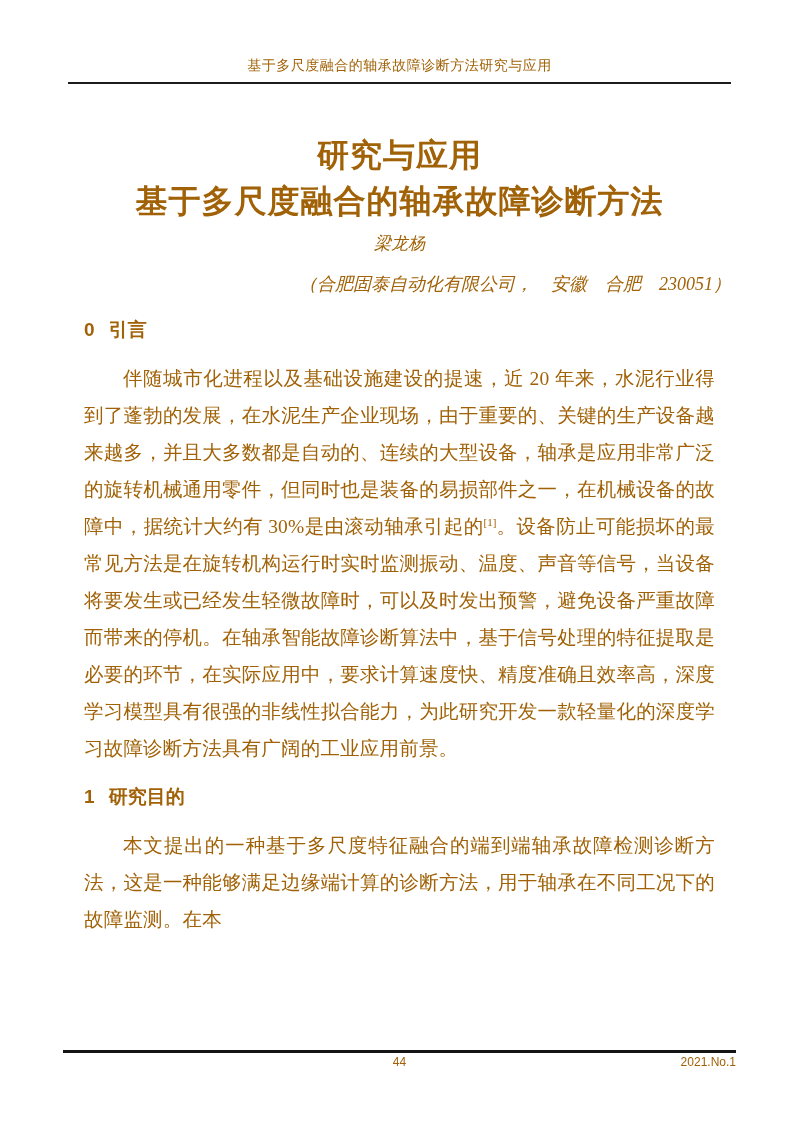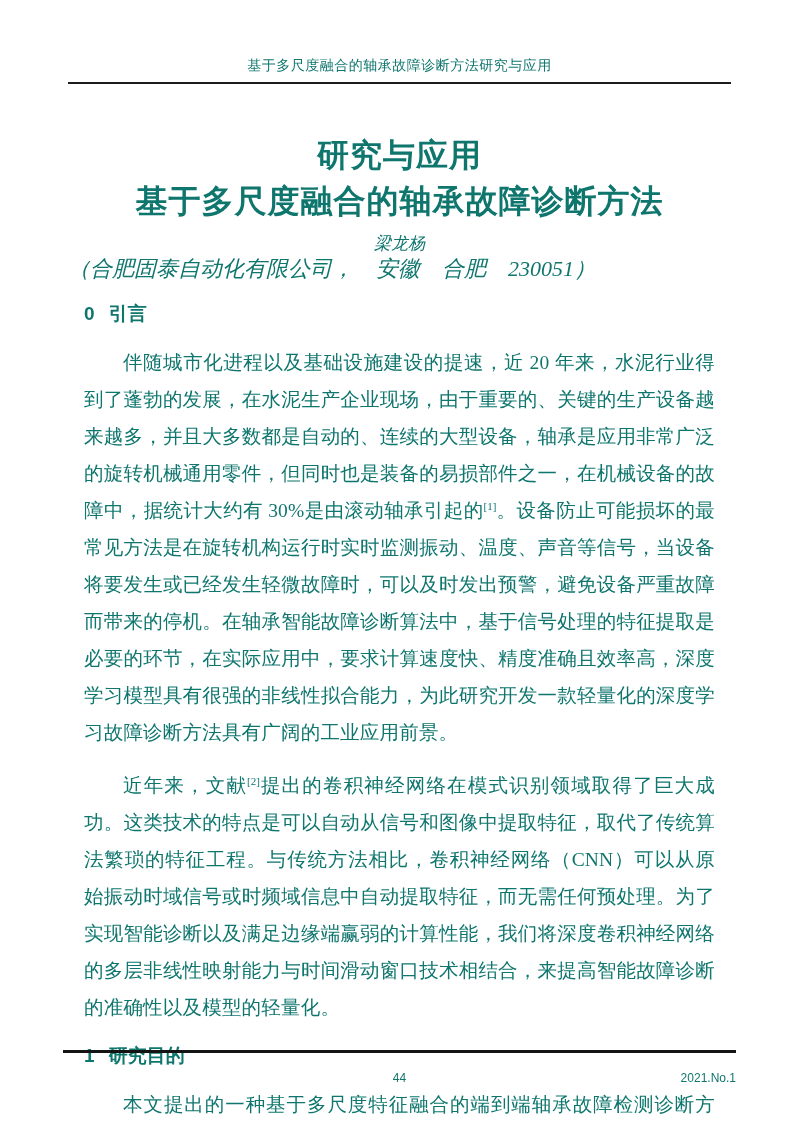--- a/index.html
+++ b/index.html
@@ -2,21 +2,21 @@
 <html lang="zh"><head>
 <meta charset="utf-8">
 <style>
   html, body { margin: 0; padding: 0; background: #ffffff; }
   .page {
     position: relative;
     width: 793px;
     height: 1122px;
     margin: 0 auto;
     background: #ffffff;
-    color: #0f766e;
+    color: #a16207;
     font-family: "Liberation Serif", "DejaVu Serif", serif;
     box-sizing: border-box;
     padding: 0 62px 0 68px;
     overflow: hidden;
   }
   .running-head {
     padding-top: 57px;
     text-align: center;
     font-size: 14px;
     line-height: 18px;
@@ -37,25 +37,25 @@
   }
   .title-line { display: block; letter-spacing: 1px; }
   .author {
     margin-top: 8px;
     text-align: center;
     font-style: italic;
     font-size: 17px;
     line-height: 24px;
   }
   .affiliation {
-    margin-top: 0;
+    margin-top: 16px;
     margin-bottom: 19px;
-    text-align: left;
+    text-align: right;
     font-style: italic;
-    font-size: 22px;
+    font-size: 18px;
     line-height: 25px;
   }
   .sec-heading {
     margin: 1px 0 8px 16px;
     font-family: "Liberation Sans", "DejaVu Sans", sans-serif;
     font-weight: 700;
     font-size: 19px;
     line-height: 28px;
   }
   .sec-num { margin-right: 0.75em; }
@@ -76,21 +76,21 @@
   .page-footer {
     position: absolute;
     left: 63px;
     right: 57px;
     top: 1050px;
   }
   .foot-rule { border-top: 3px solid #141414; height: 0; }
   .foot-row {
     position: relative;
     height: 18px;
-    margin-top: 16px;
+    margin-top: 0;
     font-family: "Liberation Sans", "DejaVu Sans", sans-serif;
     font-size: 12px;
     line-height: 18px;
   }
   .page-num { position: absolute; left: 50%; transform: translateX(-50%); }
   .issue { position: absolute; right: 0; }
 </style>
 </head>
 <body>
 
@@ -106,21 +106,20 @@
     <span class="title-line">基于多尺度融合的轴承故障诊断方法</span>
   </h1>
 
   <div class="author">梁龙杨</div>
 
   <div class="affiliation">（合肥固泰自动化有限公司，　安徽　合肥　230051）</div>
 
   <main class="article-body">
       <h2 class="sec-heading"><span class="sec-num">0</span><span>引言</span></h2>
       <p class="body-para">伴随城市化进程以及基础设施建设的提速，近 20 年来，水泥行业得到了蓬勃的发展，在水泥生产企业现场，由于重要的、关键的生产设备越来越多，并且大多数都是自动的、连续的大型设备，轴承是应用非常广泛的旋转机械通用零件，但同时也是装备的易损部件之一，在机械设备的故障中，据统计大约有 30%是由滚动轴承引起的<sup class="cite">[1]</sup>。设备防止可能损坏的最常见方法是在旋转机构运行时实时监测振动、温度、声音等信号，当设备将要发生或已经发生轻微故障时，可以及时发出预警，避免设备严重故障而带来的停机。在轴承智能故障诊断算法中，基于信号处理的特征提取是必要的环节，在实际应用中，要求计算速度快、精度准确且效率高，深度学习模型具有很强的非线性拟合能力，为此研究开发一款轻量化的深度学习故障诊断方法具有广阔的工业应用前景。</p>
-      <p class="body-para">近年来，文献<sup class="cite">[2]</sup>提出的卷积神经网络在模式识别领域取得了巨大成功。这类技术的特点是可以自动从信号和图像中提取特征，取代了传统算法繁琐的特征工程。与传统方法相比，卷积神经网络（CNN）可以从原始振动时域信号或时频域信息中自动提取特征，而无需任何预处理。为了实现智能诊断以及满足边缘端赢弱的计算性能，我们将深度卷积神经网络的多层非线性映射能力与时间滑动窗口技术相结合，来提高智能故障诊断的准确性以及模型的轻量化。</p>
       <h2 class="sec-heading"><span class="sec-num">1</span><span>研究目的</span></h2>
       <p class="body-para">本文提出的一种基于多尺度特征融合的端到端轴承故障检测诊断方法，这是一种能够满足边缘端计算的诊断方法，用于轴承在不同工况下的故障监测。在本</p>
     </main>
 
   <footer class="page-footer">
     <div class="foot-rule"></div>
     <div class="foot-row">
       <span class="page-num">44</span>
       <span class="issue">2021.No.1</span>
     </div>

